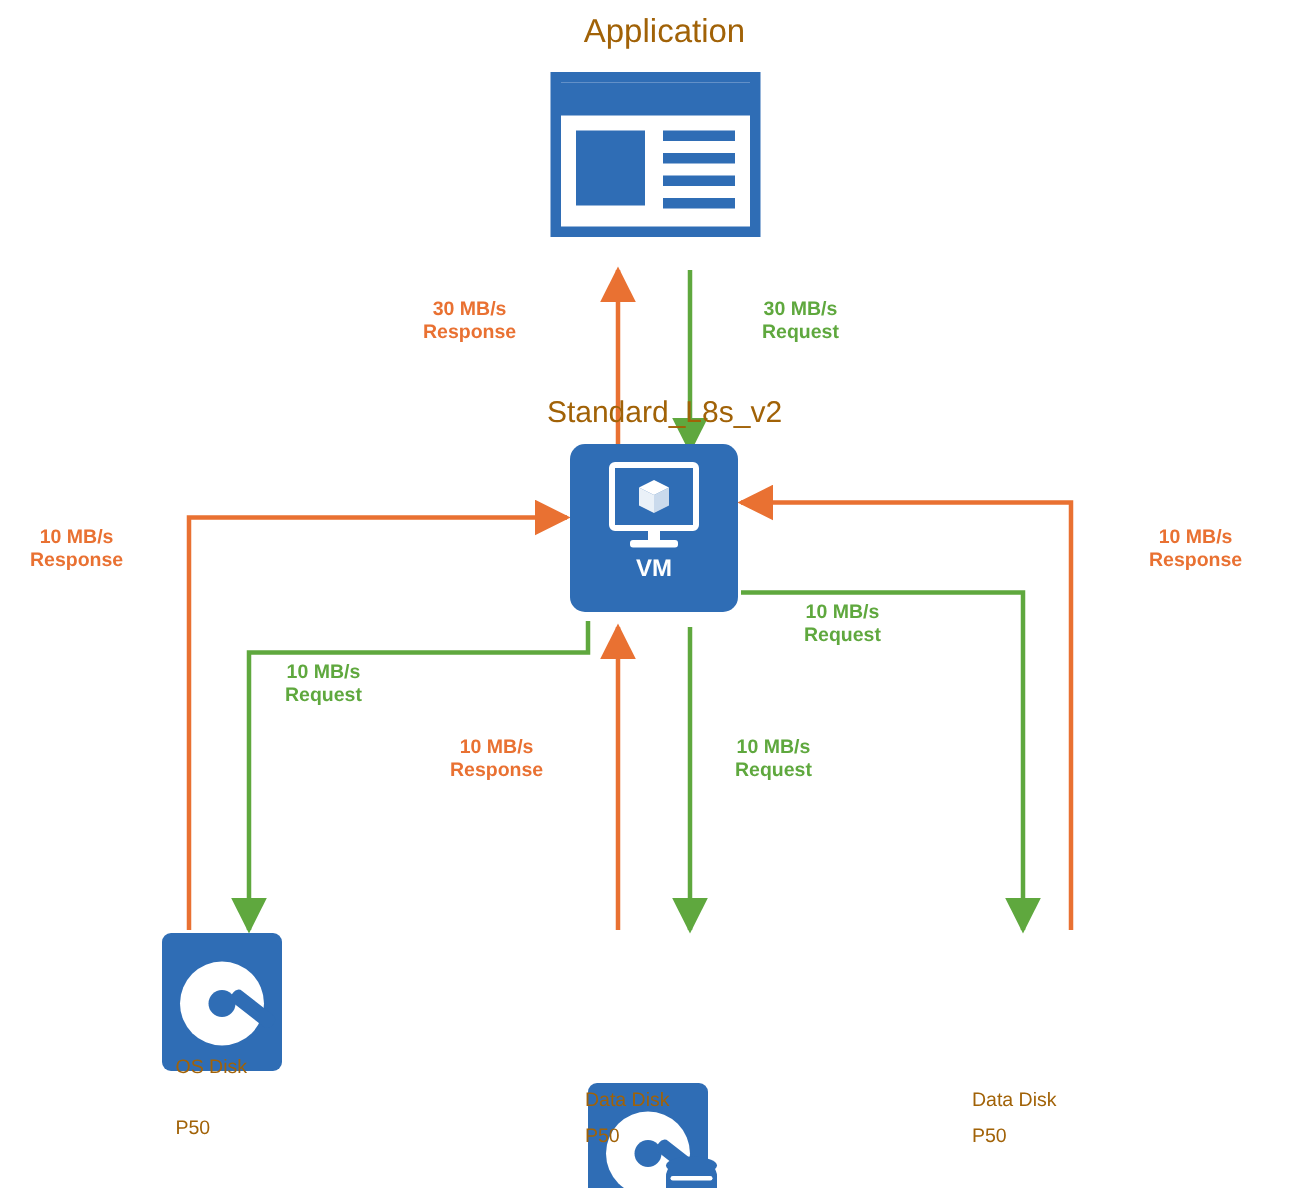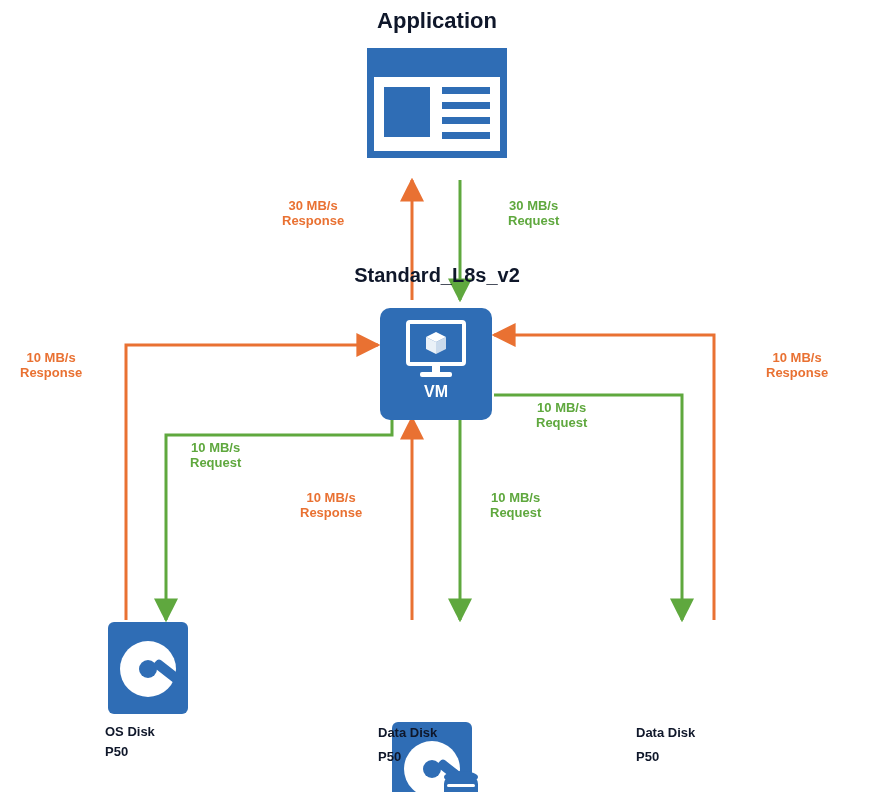--- a/index.html
+++ b/index.html
@@ -13,21 +13,21 @@
     color: #1a1a1a;
   }
   .label {
     position: absolute;
     font-size: 13px;
     text-align: center;
     white-space: pre;
   }
   .label.orange { color: #e97132; font-weight: 600; }
   .label.green  { color: #5fa83e; font-weight: 600; }
-  .label.black  { color: #0f172a; font-weight: 700; }
+  .label.black  { color: #a16207; font-weight: 400; padding-left: 12px; }
 
   
   .icon { position: absolute; }
 
   
   .app-window {
     width: 140px; height: 110px;
     border: 7px solid #2f6db5;
     background: white;
   }
@@ -173,21 +173,21 @@
   </div>
 </div>
 
 <div class="label orange" style="left:282px; top:198px;">30 MB/s
 Response</div>
 <div class="label green" style="left:508px; top:198px;">30 MB/s
 Request</div>
 
 <div class="label black" style="left:0; right:0; top:264px; font-size:20px;">Standard_L8s_v2</div>
 
-<div class="icon vm-box" style="left:380px; top:308px;">
+<div class="icon vm-box" style="left:380px; top:296px;">
   <div class="vm-screen">
     <svg class="vm-cube" viewBox="0 0 20 22">
       <path d="M10 0 L20 5 L10 10 L0 5 Z" fill="white"></path>
       <path d="M0 5 L10 10 L10 22 L0 17 Z" fill="white" fill-opacity="0.9"></path>
       <path d="M20 5 L10 10 L10 22 L20 17 Z" fill="white" fill-opacity="0.75"></path>
     </svg>
   </div>
   <div class="vm-stand"></div>
   <div class="vm-base"></div>
   <div class="vm-label">VM</div>
@@ -208,21 +208,21 @@
 Response</div>
 <div class="label green" style="left:490px; top:490px;">10 MB/s
 Request</div>
 
 <div class="icon disk os" style="left:108px; top:622px;">
   <div class="case">
       <div class="platter"></div>
       <div class="arm"></div>
     </div>
 </div>
-<div class="label black" style="left:105px; top:724px; text-align:center;">OS Disk</div>
+<div class="label black" style="left:105px; top:703px; text-align:center;">OS Disk</div>
 <div class="label black" style="left:105px; top:744px; text-align:left;">P50</div>
 
 <div class="icon disk" style="left:392px; top:622px;">
   <div class="case">
       <div class="platter"></div>
       <div class="arm"></div>
       <div class="db"></div>
     </div>
 </div>
 <div class="label black" style="left:378px; top:725px; text-align:left;">Data Disk</div>

